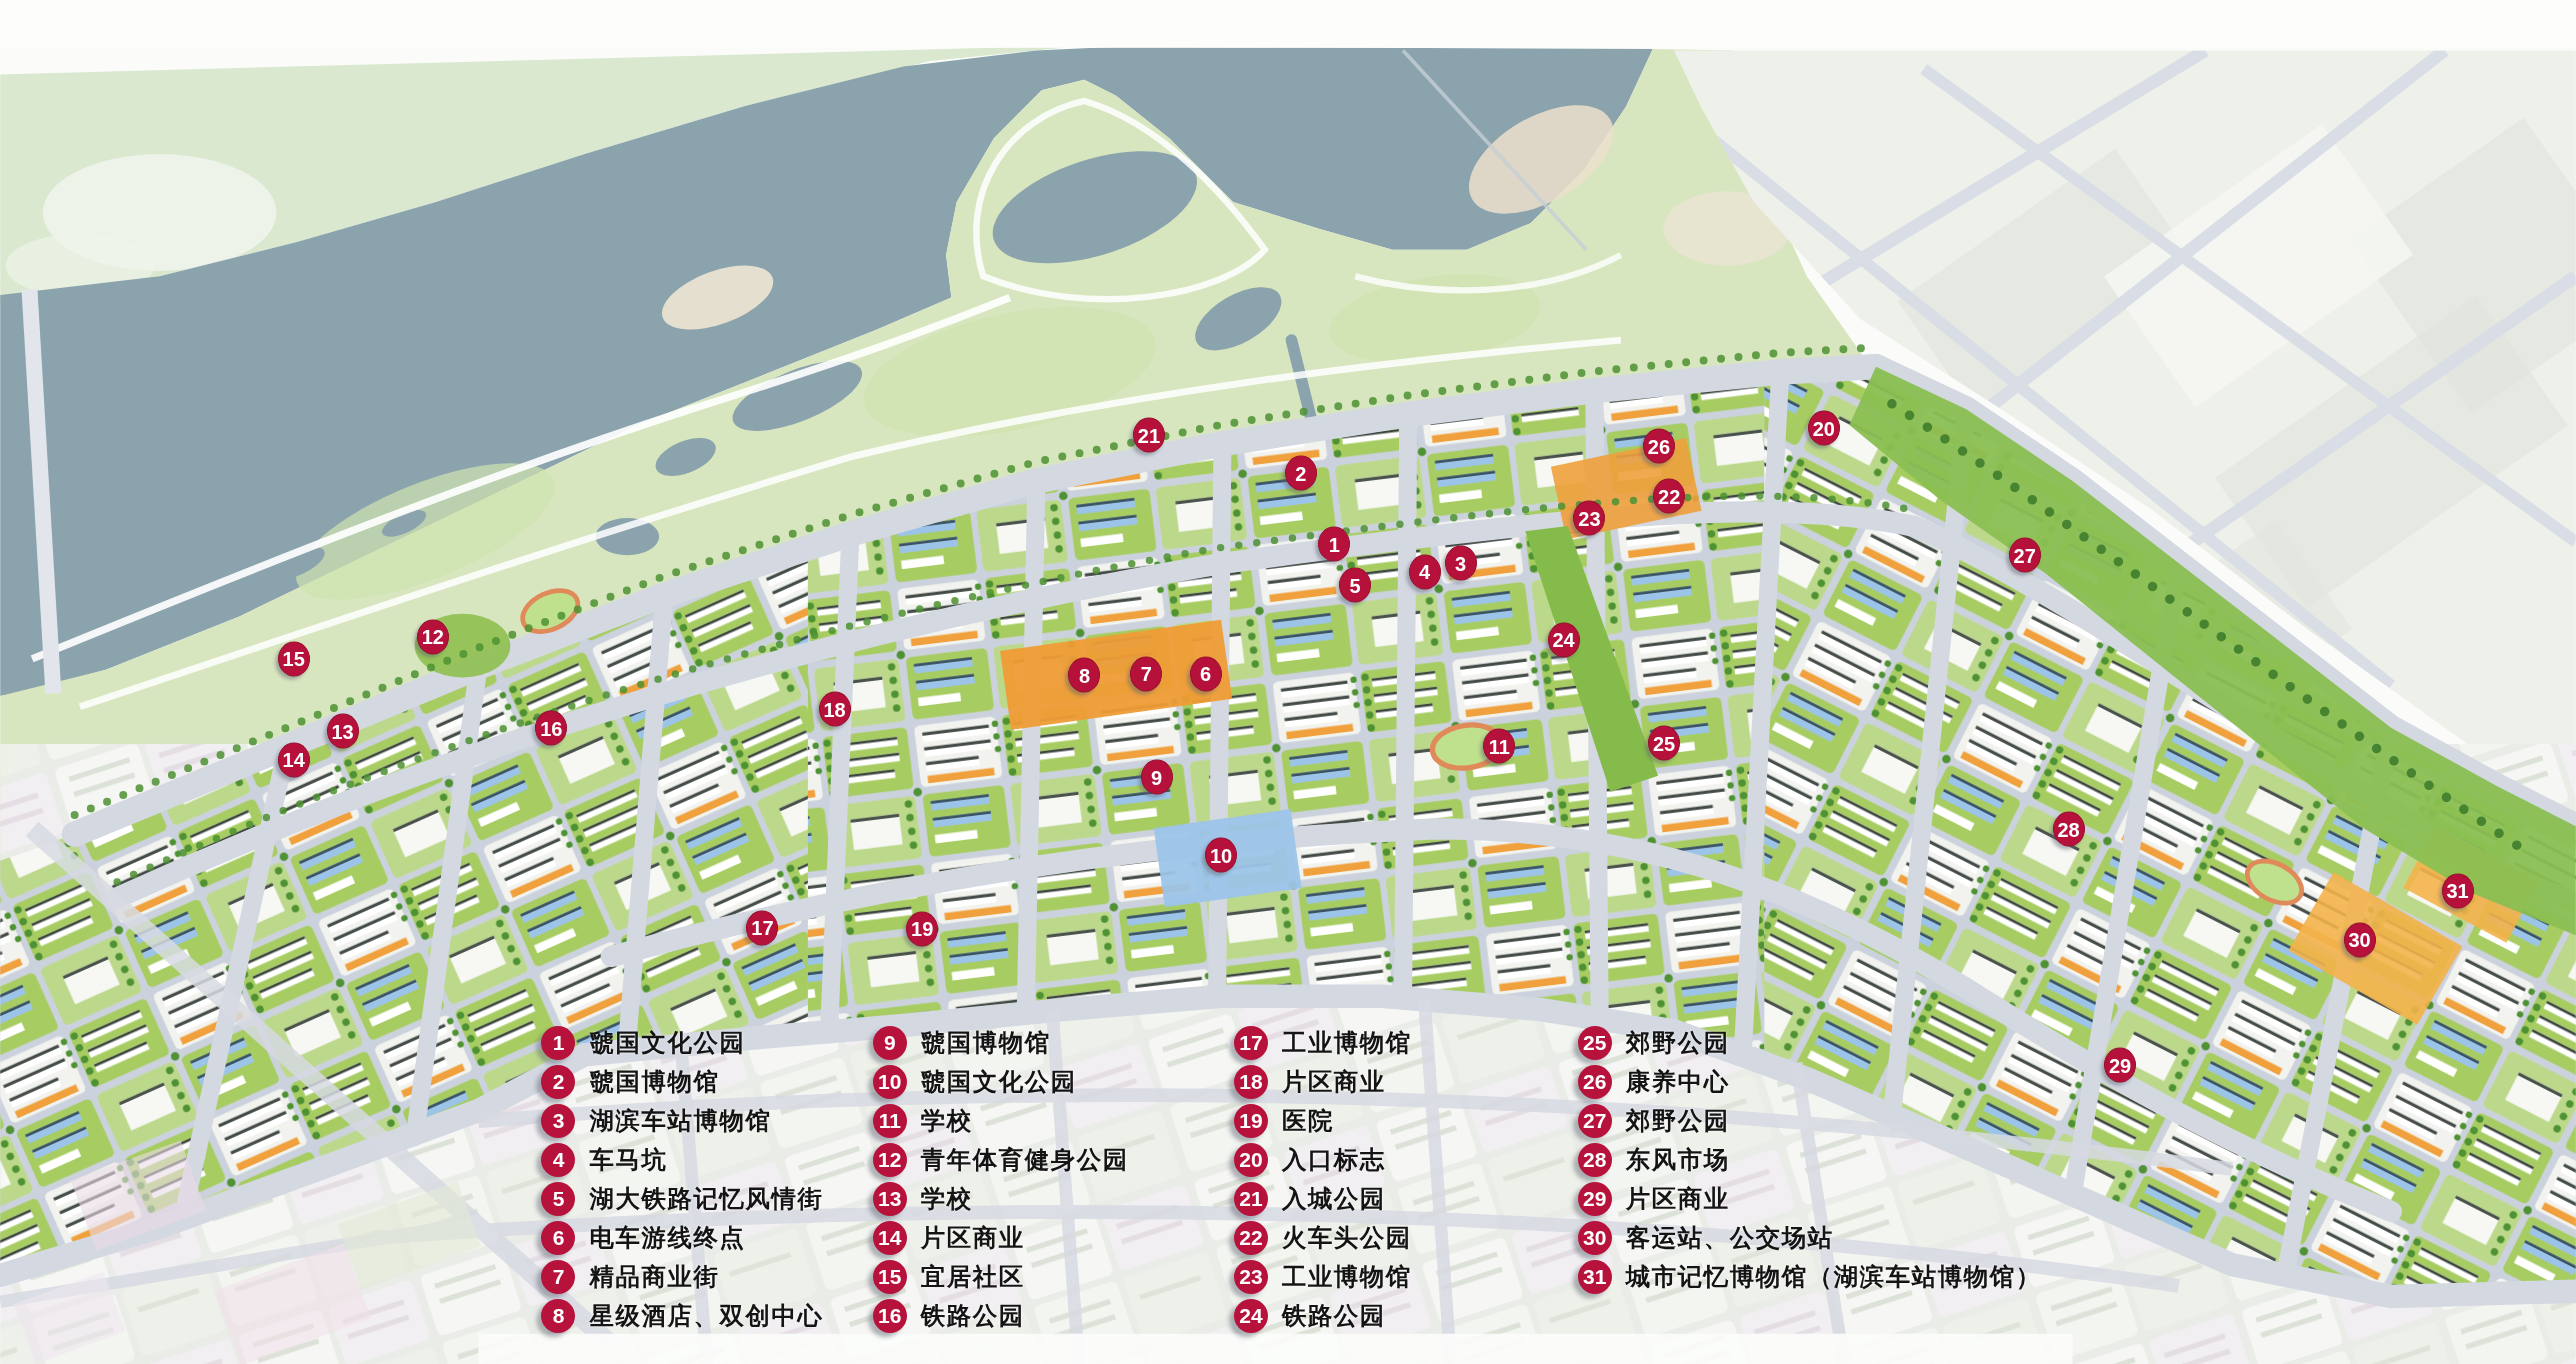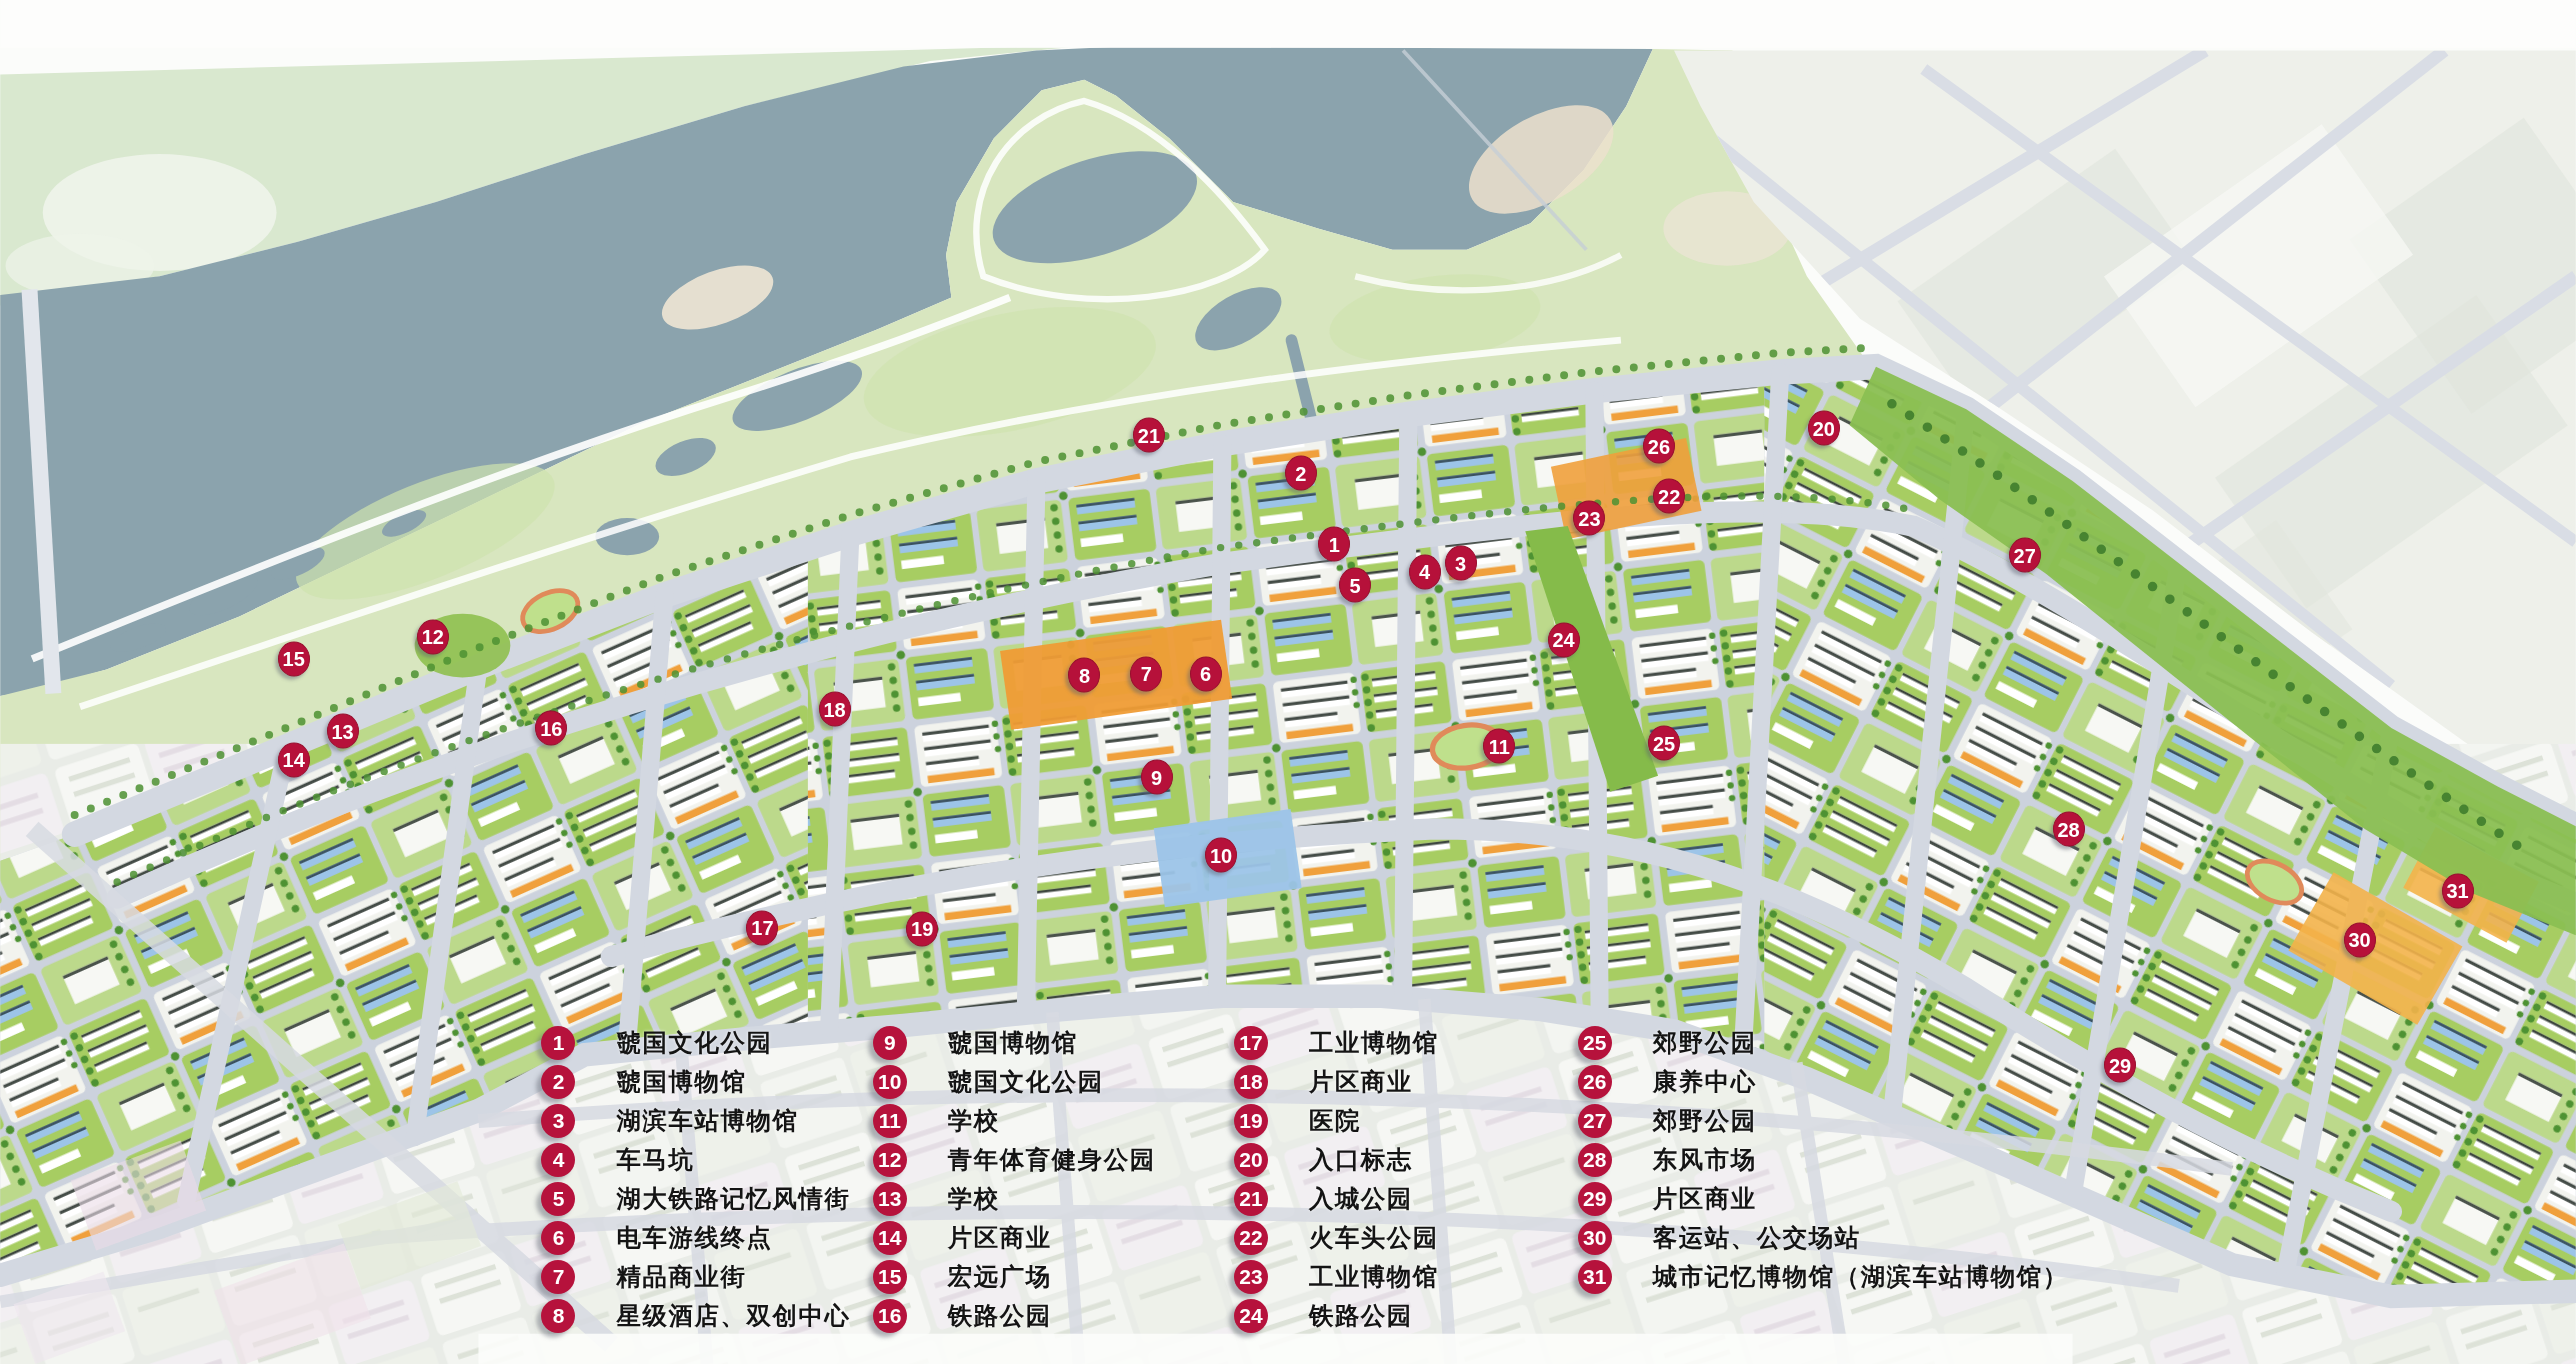--- a/index.html
+++ b/index.html
@@ -14,21 +14,21 @@
           transform:translate(-50%,-50%);
           box-shadow:-2.7px 3.2px 3.7px rgba(90,95,110,.45);}
   .legend{position:absolute;inset:0;z-index:3;}
   .legend-col{position:absolute;display:flex;flex-direction:column;}
   .legend-item{display:flex;align-items:center;height:39px;gap:14px;}
   .badge{flex:0 0 auto;width:34px;height:34px;border-radius:50%;
          background:#b6123c;color:#fff;text-align:center;line-height:33px;
          font-size:21px;font-weight:bold;
          box-shadow:-4.8px 4.3px 4.3px rgba(105,110,122,.5);}
   .lab{font-size:24.4px;font-weight:600;color:#141414;letter-spacing:1.6px;white-space:nowrap;
-       text-shadow:0 0 3.2px rgba(255,255,255,.8);margin-left:27px;}
+       text-shadow:0 0 3.2px rgba(255,255,255,.8);}
 </style>
 </head>
 <body>
 
 <div class="stage">
 
 <svg viewBox="0 0 4847 2567" width="2576" height="1364">
   <defs>
     <g id="tileCity">
       <rect width="340" height="260" fill="#ccd2dd"></rect>
@@ -331,21 +331,21 @@
         <div class="legend-item">
           <span class="badge">13</span>
           <span class="lab">学校</span>
         </div>
         <div class="legend-item">
           <span class="badge">14</span>
           <span class="lab">片区商业</span>
         </div>
         <div class="legend-item">
           <span class="badge">15</span>
-          <span class="lab">宏远广场</span>
+          <span class="lab">宜居社区</span>
         </div>
         <div class="legend-item">
           <span class="badge">16</span>
           <span class="lab">铁路公园</span>
         </div>
       </div>
       <div class="legend-col" style="left: 47.9%; top: 75.03%;">
         <div class="legend-item">
           <span class="badge">17</span>
           <span class="lab">工业博物馆</span>

